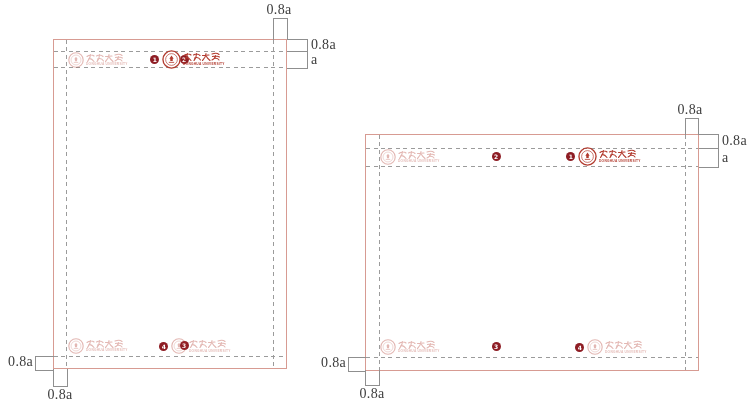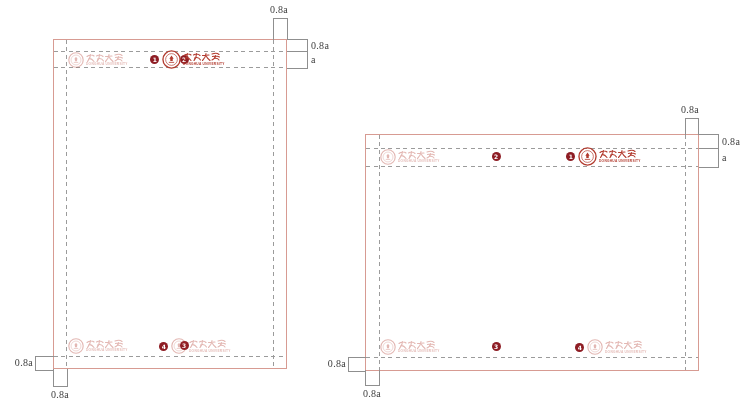--- a/index.html
+++ b/index.html
@@ -4,21 +4,21 @@
 <style>
   html,body{margin:0;padding:0;background:#fff;}
   .page{position:relative;width:750px;height:408px;background:#fff;overflow:hidden;
         font-family:"Liberation Serif",serif;}
   .fig{position:absolute;border:1px solid var(--frame_border,#d79b92);}
   .vline{position:absolute;top:0;bottom:0;width:1px;
          background:repeating-linear-gradient(180deg,var(--dashed_line,#9b9b9b) 0 4px,transparent 4px 7.5px);}
   .hline{position:absolute;left:0;right:0;height:1px;
          background:repeating-linear-gradient(90deg,var(--dashed_line,#9b9b9b) 0 4px,transparent 4px 7.5px);}
   .mbox{position:absolute;border:0 solid var(--measure_line,#8f8f8f);}
-  .dim{position:absolute;display:flex;align-items:center;font-size:10px;
+  .dim{position:absolute;display:flex;align-items:center;font-size:14px;
        color:var(--label_text,#3d3d3d);letter-spacing:.3px;}
   .dim.center{justify-content:center;}
   .dim.right{justify-content:flex-end;}
   .logo-unit{position:absolute;display:flex;align-items:center;gap:3px;color:var(--logo_red,#b23a2e);}
   .logo-art{display:flex;align-items:center;gap:2px;}
   .logo-unit.faded .logo-art{opacity:.36;}
   .seal{width:16px;height:16px;flex:0 0 auto;}
   .logo-unit.solid .seal{width:19px;height:19px;}
   .wordmark{display:flex;flex-direction:column;align-items:flex-start;}
   .calli{width:37px;height:10px;}

